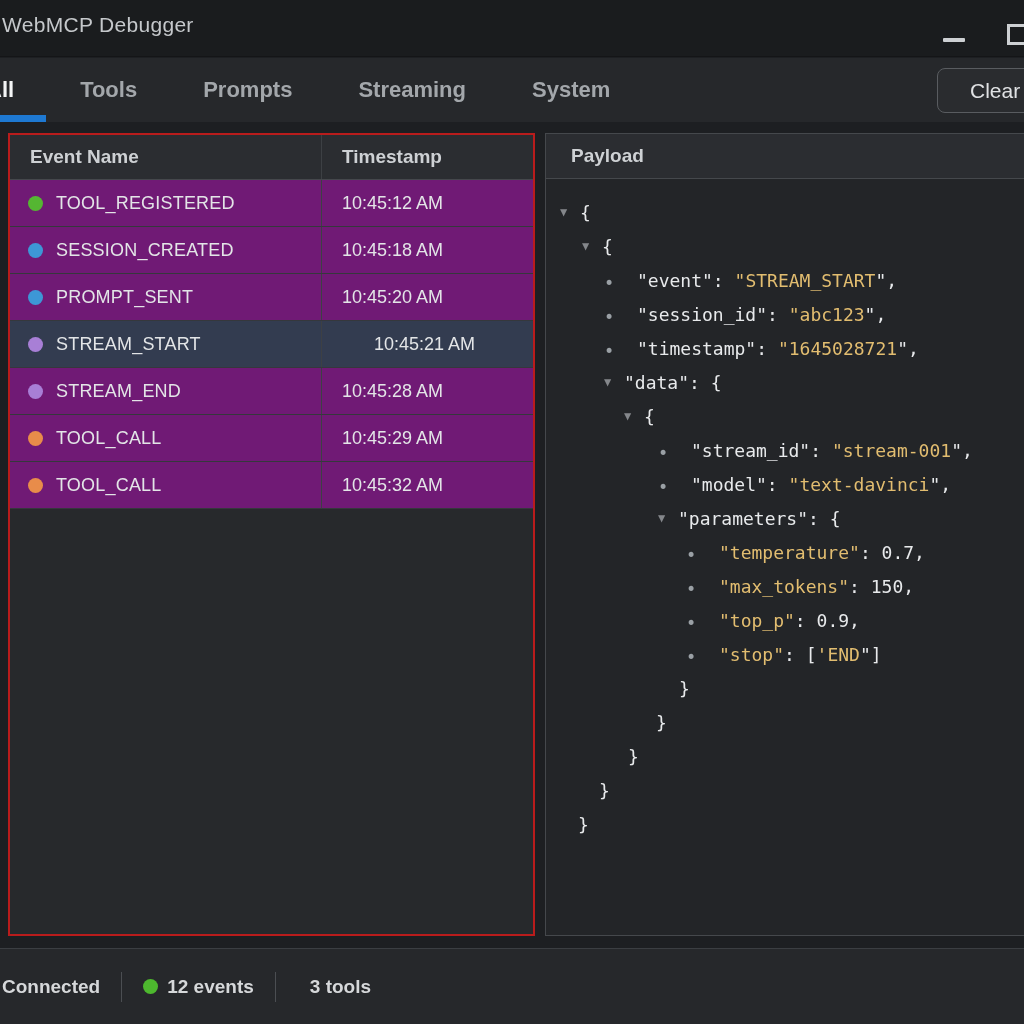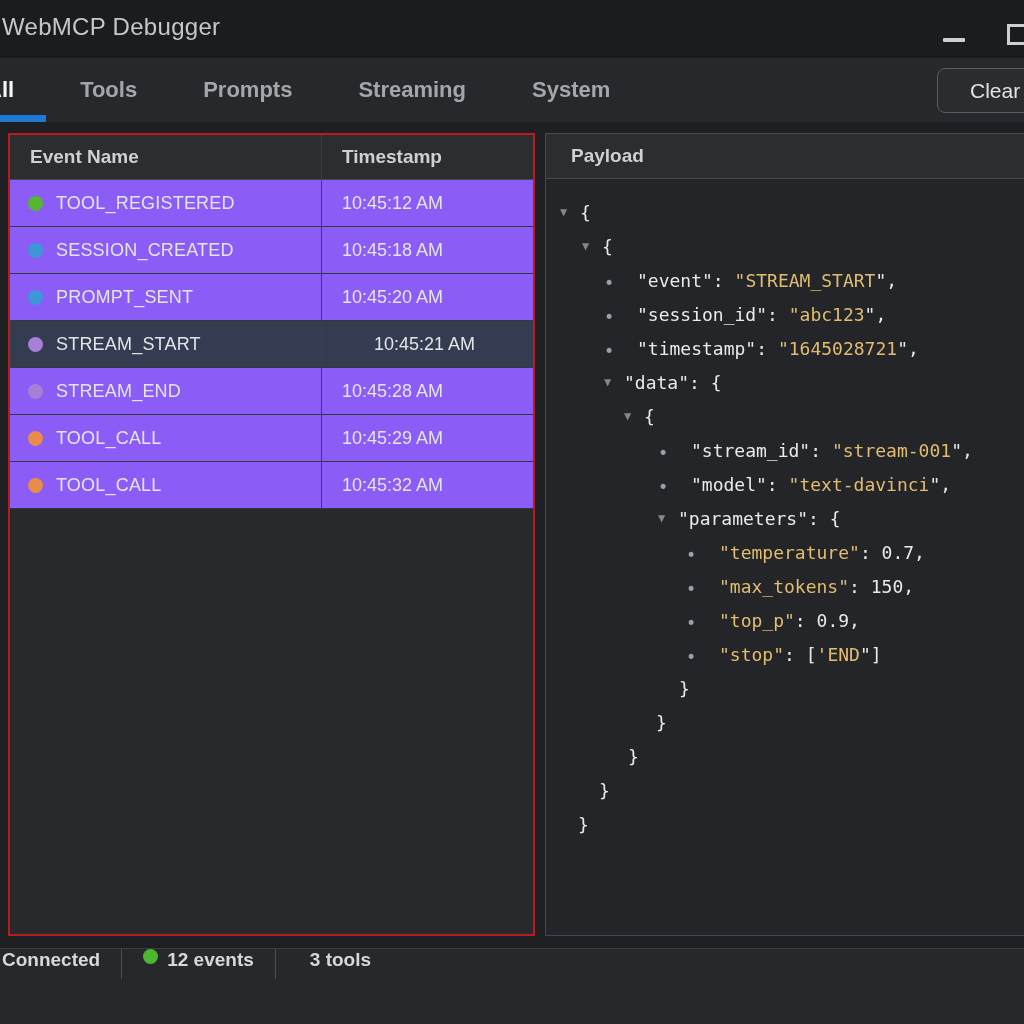--- a/index.html
+++ b/index.html
@@ -5,63 +5,63 @@
   * { margin:0; padding:0; box-sizing:border-box; }
   html,body { background:#111; }
   .app {
     position:relative; width:1024px; height:1024px; overflow:hidden;
     background:#1d1f22; font-family:"Liberation Sans", sans-serif;
     -webkit-font-smoothing:antialiased;
   }
   
   .titlebar { position:absolute; top:0; left:0; right:0; height:57px;
     background:#1a1c1e; border-bottom:1px solid #141517; }
-  .title { position:absolute; left:2px; top:13px; font-size:24px; color:#c5c8cb; letter-spacing:0.3px; }
+  .title { position:absolute; left:2px; top:13px; font-size:21px; color:#c5c8cb; letter-spacing:0.3px; }
   .win-min { position:absolute; left:943px; top:38px; width:22px; height:4px; background:#cdd0d3; border-radius:1px; }
   .win-max { position:absolute; left:1007px; top:24px; width:22px; height:21px; border:3px solid #cdd0d3; background:transparent; }
   
   .tabbar { position:absolute; top:58px; left:0; right:0; height:64px; background:#26282b; }
   .tabs { display:flex; gap:66px; align-items:center; height:100%; }
   .tab { font-size:22px; color:#a3a7ab; font-weight:600; cursor:pointer; white-space:nowrap; }
   .tab.active { color:#f4f5f6; font-weight:700; }
   .tab:first-child { margin-left:-14px; }
   .tab-underline { position:absolute; left:0; bottom:0; width:46px; height:7px; background:#1e79d2; }
   .clear-btn { position:absolute; left:937px; top:10px; width:112px; height:45px;
     background:#2a2c2f; border:1px solid #595c60; border-radius:8px;
     color:#e0e2e4; font-size:21px; font-family:"Liberation Sans", sans-serif;
     text-align:left; padding-left:32px; cursor:pointer; }
   
   .events-panel { position:absolute; left:8px; top:133px; width:527px; height:803px;
     background:#27292c; border:2px solid #b91c1c; }
   .panel-header-row { height:45px; background:#2b2d31; border-bottom:1px solid #45484c; display:flex; }
   .hdr-cell { font-size:19px; font-weight:700; color:#ced1d4; line-height:44px; }
   .hdr-event { width:312px; padding-left:20px; border-right:1px solid #3d4044; }
   .hdr-time { flex:1; padding-left:20px; }
-  .event-row { height:47px; display:flex; background:#8b5cf6; border-bottom:1px solid #35383c; cursor:pointer; }
+  .event-row { height:47px; display:flex; background:#701a75; border-bottom:1px solid #35383c; cursor:pointer; }
   .event-row.selected { background:#333c50;gap:32px; }
   .cell-name { width:312px; border-right:1px solid #3d4044; display:flex; align-items:center; padding-left:18px; }
   .dot { width:15px; height:15px; border-radius:50%; margin-right:13px; flex:0 0 auto; }
   .evt-label { font-size:18px; color:#e3e5e7; letter-spacing:0.2px; }
   .cell-time { flex:1; padding-left:20px; display:flex; align-items:center; font-size:18px; color:#e3e5e7; }
   .payload-panel { position:absolute; left:545px; top:133px; width:487px; height:803px;
     background:#232528; border:1px solid #45484c; }
   .payload-title { height:45px; background:#2b2d31; border-bottom:1px solid #45484c;
     font-size:19px; font-weight:700; color:#ced1d4; line-height:44px; padding-left:25px; }
   .json-tree { padding:16px 6px 0 12px; font-family:"DejaVu Sans Mono", monospace;
     font-size:18px; color:#e8eaec; overflow:hidden; height:738px; }
   .json-line { height:34px; display:flex; align-items:center; white-space:pre; }
   .mark { display:inline-block; width:20px; flex:0 0 auto; }
   .mark.tri { color:#84878b; font-size:12px; cursor:pointer; }
   .mark.dot { color:#9aa0a5; font-size:17px; }
   .tok-y { color:#e2bd70; }
   .tok-w { color:#e8eaec; }
   
   .statusbar { position:absolute; left:0; right:0; top:948px; height:76px;
     background:#26282b; border-top:1px solid #3b3e42; }
-  .status-inner { display:flex; height:100%; }
+  .status-inner { display:flex; align-items:center; height:100%; }
   .status-text { font-size:19px; font-weight:600; color:#d6d8da; }
   .status-div { width:1px; height:30px; background:#4b4e52; margin:0 0 0 21px; }
   .status-dot { width:15px; height:15px; border-radius:50%; margin-left:21px; }
   #st-conn { margin-left:2px; }
   #st-events { margin-left:9px; }
   #st-tools { margin-left:34px; }
 </style>
 </head>
 <body>
 

